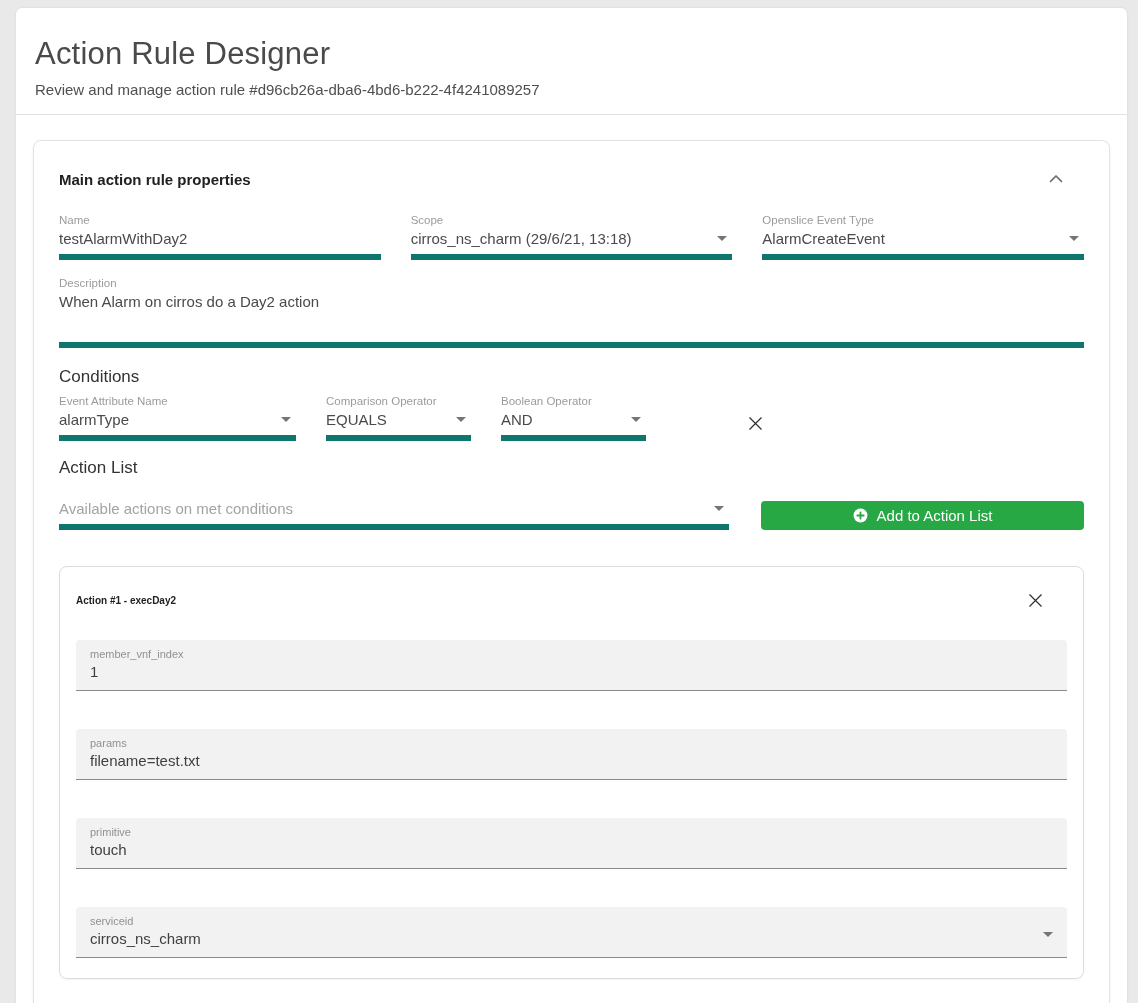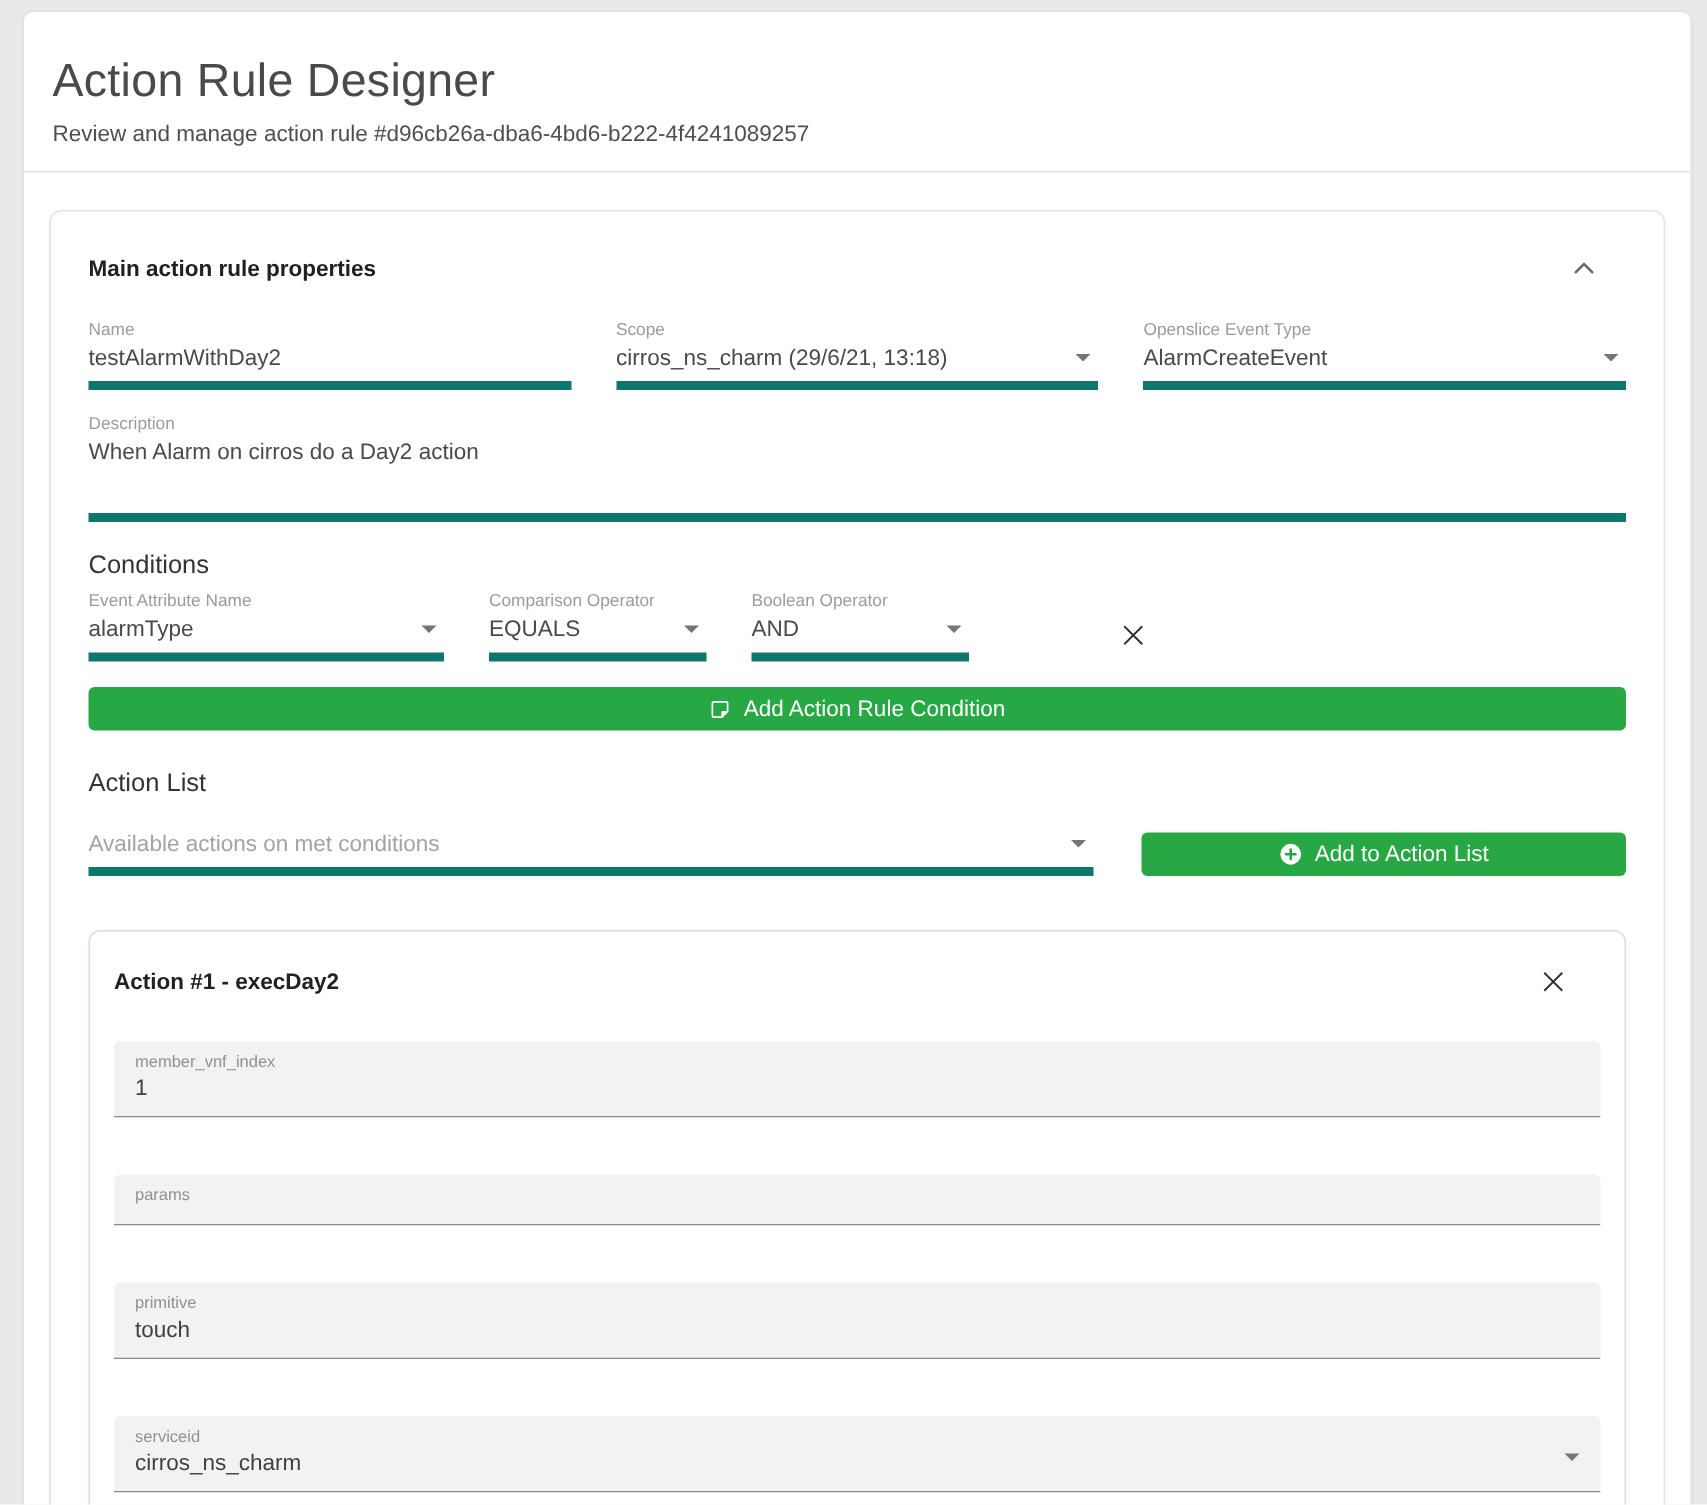--- a/index.html
+++ b/index.html
@@ -73,21 +73,21 @@
   .action-select { flex: 1; margin-right: 32px; }
   .add-action-btn { width: 323px; flex: none; }
 
   .action-card {
     border: 1px solid #ddd; border-radius: 8px;
     box-shadow: 0 1px 2px rgba(0,0,0,0.05);
     padding: 22px 16px 20px 16px;
     margin-bottom: 22px;
   }
   .action-card-head { display: flex; align-items: center; justify-content: space-between; margin-bottom: 28px; padding: 0 2px 0 0; }
-  .action-card-title { font-size: 15px; font-weight: 700; color: #212121; }
+  .action-card-title { font-size: 10px; font-weight: 700; color: #212121; }
   .action-card-head .icon-x-btn { margin: 0 18px 0 0; }
 
   .filled-field {
     position: relative;
     background: #f2f2f2;
     border-bottom: 1px solid #8a8a8a;
     border-radius: 4px 4px 0 0;
     padding: 8px 14px 10px 14px;
     margin-bottom: 38px;
   }
@@ -165,29 +165,20 @@
         </div>
         <button class="icon-x-btn">
           <span>
             <svg width="19" height="19" viewBox="0 0 19 19">
                 <path d="M3.5 3.5 L15.5 15.5 M15.5 3.5 L3.5 15.5" stroke="#2e2e2e" stroke-width="1.2"></path>
               </svg>
           </span>
         </button>
       </div>
 
-      <button class="btn-green add-condition-btn">
-        <span>
-          <svg width="14" height="14" viewBox="0 0 16 16">
-              <path d="M2.2 3.2 a1,1 0 0 1 1,-1 h9.6 a1,1 0 0 1 1,1 v6.3 l-4.3 4.3 h-6.3 a1,1 0 0 1 -1,-1 z" fill="none" stroke="#fff" stroke-width="1.3"></path>
-              <path d="M13.6 9.2 l-4.6 4.6 v-3.6 a1,1 0 0 1 1,-1 z" fill="#fff"></path>
-            </svg>
-        </span>
-        <span>Add Action Rule Condition</span>
-      </button>
 
       <h2 class="section-heading action-list-heading">Action List</h2>
 
       <div class="action-select-row">
         <div class="mat-field has-arrow action-select">
           <div class="mat-value placeholder">Available actions on met conditions</div>
           <span class="select-arrow"></span>
         </div>
         <button class="btn-green add-action-btn">
           <span>
@@ -212,20 +203,21 @@
           </button>
         </div>
 
         <div class="filled-field">
           <span class="filled-label">member_vnf_index</span>
           <div class="filled-value">1</div>
         </div>
 
         <div class="filled-field">
           <span class="filled-label">params</span>
+          <div class="filled-value">filename=test.txt</div>
         </div>
 
         <div class="filled-field">
           <span class="filled-label">primitive</span>
           <div class="filled-value">touch</div>
         </div>
 
         <div class="filled-field">
           <span class="filled-label">serviceid</span>
           <div class="filled-value">cirros_ns_charm</div>

